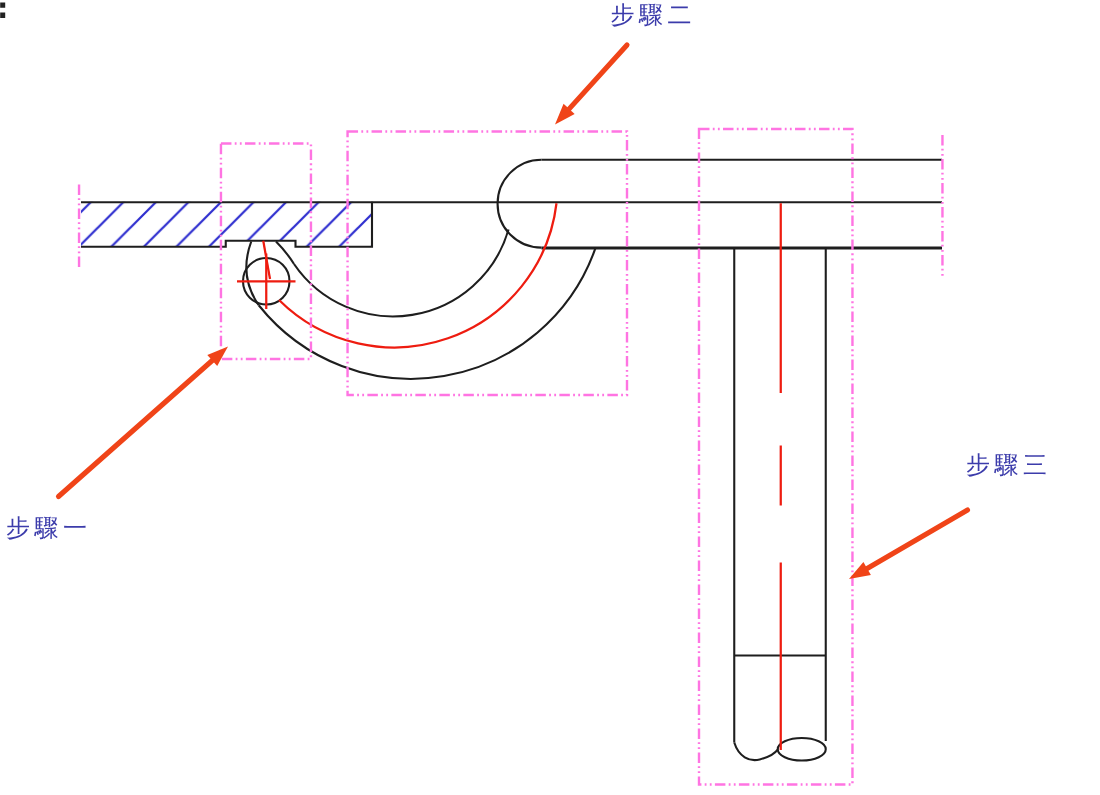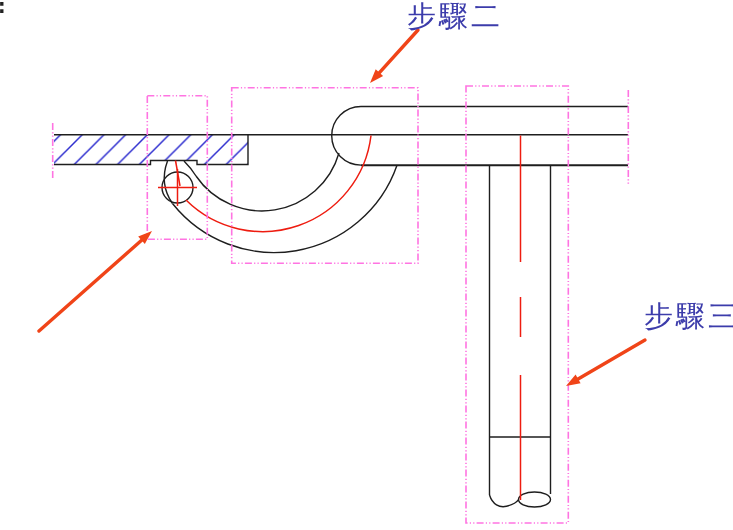--- a/index.html
+++ b/index.html
@@ -24,21 +24,21 @@
   .ln-thick{stroke:var(--line);stroke-width:2;fill:none;}
   .hatchline{stroke:var(--hatch);stroke-width:1.5;}
   .red{stroke:var(--red);stroke-width:1.5;fill:none;}
   .mag{stroke:var(--magenta);stroke-width:1.6;fill:none;
        stroke-dasharray:7 2.2 1.2 2.2 1.2 2.2;}
   .arrow-line{stroke:var(--arrow);stroke-width:3.4;fill:none;stroke-linecap:round;}
   .arrow-head{fill:var(--arrow);stroke:none;}
   .step-label{
     position:absolute;
     color:var(--label);
-    font-size:29px;
+    font-size:16px;
     letter-spacing:3px;
     white-space:nowrap;
     line-height:1.1;
   }
   .corner-mark{
     position:absolute;
     left:-2px;top:-5px;
     color:#222;
     font-size:19px;
     font-weight:700;
@@ -117,17 +117,18 @@
       </g>
       <g>
         <path class="arrow-line" d="M645,340 L576.4,380"></path>
         <polygon class="arrow-head" points="566,386 575.6,374.6 580.6,383.3"></polygon>
       </g>
     </g>
   </svg>
 
   <div class="corner-mark">:</div>
 
+  <div class="step-label" style="left:4px;top:343px;">步驟一</div>
 
   <div class="step-label" style="left:407px;top:1px;">步驟二</div>
 
   <div class="step-label" style="left:644px;top:301px;">步驟三</div>
 </div>
 
 </body></html>

